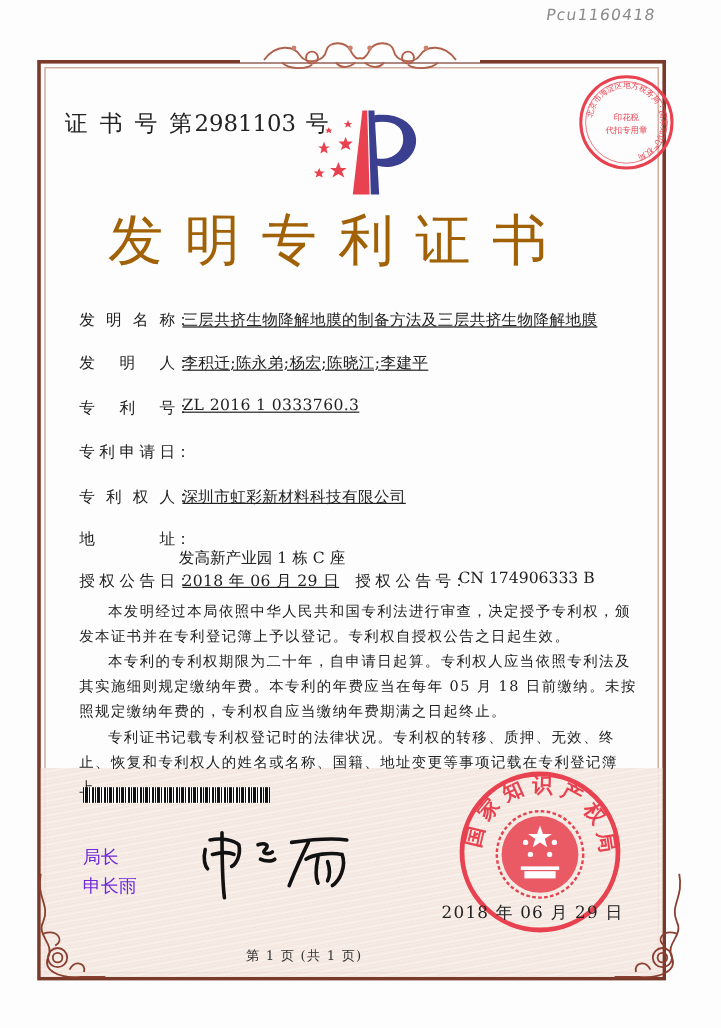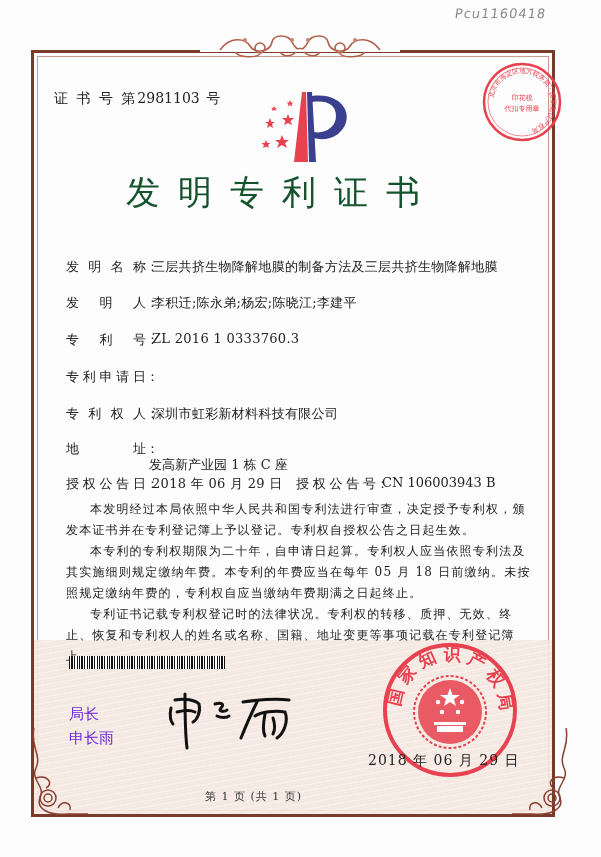--- a/index.html
+++ b/index.html
@@ -6,29 +6,29 @@
   body{width:601px;height:857px;background:#fdfdfd;position:relative;overflow:hidden;font-family:"DejaVu Serif","Liberation Serif",serif;color:#222;}
   .page{position:absolute;left:0;top:0;width:601px;height:857px;}
   .handnote{position:absolute;left:455px;top:6px;font-family:"DejaVu Sans",sans-serif;font-size:13px;color:#8a8a8a;letter-spacing:1px;transform:skewX(-8deg);}
   .frame{position:absolute;left:31px;top:50px;width:524px;height:767px;border:3px solid #7a3a2a;box-sizing:border-box;}
   .frame-inner{position:absolute;left:3px;top:3px;right:3px;bottom:3px;border:1px solid #c89a8a;}
   .paper-bottom{position:absolute;left:34px;top:640px;width:518px;height:174px;
     background:repeating-linear-gradient(170deg,#f6ece6 0px,#f3e4dc 2px,#f8efe9 4px,#f1e2da 6px);
     opacity:.9;}
   .ornament-top{position:absolute;left:200px;top:28px;width:200px;height:32px;}
   .corner{position:absolute;width:60px;height:90px;}
-  .cert-no{position:absolute;left:54px;top:90px;font-size:14px;letter-spacing:2px;}
+  .cert-no{position:absolute;left:54px;top:90px;font-size:19px;letter-spacing:2px;}
   .stamp-tr{position:absolute;left:480px;top:60px;width:84px;height:84px;}
   .logo{position:absolute;left:250px;top:90px;width:110px;height:75px;}
-  .title{position:absolute;left:0;width:546px;top:170px;text-align:center;font-size:34px;letter-spacing:18px;font-family:"DejaVu Sans","Liberation Sans",sans-serif;font-weight:500;color:#14532d;padding-left:18px;box-sizing:border-box;}
+  .title{position:absolute;left:0;width:546px;top:170px;text-align:center;font-size:46px;letter-spacing:18px;font-family:"DejaVu Sans","Liberation Sans",sans-serif;font-weight:500;color:#a16207;padding-left:18px;box-sizing:border-box;}
   .field{position:absolute;left:66px;font-size:13px;display:flex;white-space:nowrap;}
   .field .lbl{width:80px;display:flex;justify-content:space-between;}
   .field .lbl span{display:inline-block;}
   .field .colon{width:6px;}
-  .field .val{letter-spacing:.3px;}
+  .field .val{letter-spacing:.3px;text-decoration:underline;}
   .addr2{position:absolute;left:149px;top:456px;font-size:13px;}
   .pubno{position:absolute;left:296px;top:475px;font-size:13px;display:flex;}
   .body{position:absolute;left:66px;top:499px;width:470px;font-size:12px;line-height:21px;letter-spacing:1.2px;font-family:"DejaVu Serif",serif;}
   .body p{margin:0;text-indent:2em;}
   .barcode{position:absolute;left:69px;top:656px;width:156px;height:13px;
     background:repeating-linear-gradient(90deg,#111 0 1px,#fff 1px 2px,#111 2px 4px,#fff 4px 5px,#111 5px 6px,#fff 6px 8px,#111 8px 9px,#fff 9px 10px);}
   .director{position:absolute;left:69px;top:702px;font-family:"DejaVu Sans",sans-serif;font-size:15px;line-height:24px;color:#6d28d9;}
   .signature{position:absolute;left:165px;top:688px;width:135px;height:62px;}
   .seal{position:absolute;left:380px;top:640px;width:140px;height:140px;}
   .seal-date{position:absolute;left:368px;top:752px;font-size:14px;color:#222;letter-spacing:1px;}
@@ -181,21 +181,21 @@
   </div>
   <div class="pubno">
     <div class="lbl" style="width:80px;display:flex;justify-content:space-between">
         <span>授</span>
         <span>权</span>
         <span>公</span>
         <span>告</span>
         <span>号</span>
       </div>
     <span style="width:6px">：</span>
-    <span>CN 106003943 B</span>
+    <span>CN 174906333 B</span>
   </div>
 
   <div class="body">
     <p>本发明经过本局依照中华人民共和国专利法进行审查，决定授予专利权，颁发本证书并在专利登记簿上予以登记。专利权自授权公告之日起生效。</p>
     <p>本专利的专利权期限为二十年，自申请日起算。专利权人应当依照专利法及其实施细则规定缴纳年费。本专利的年费应当在每年 05 月 18 日前缴纳。未按照规定缴纳年费的，专利权自应当缴纳年费期满之日起终止。</p>
     <p>专利证书记载专利权登记时的法律状况。专利权的转移、质押、无效、终止、恢复和专利权人的姓名或名称、国籍、地址变更等事项记载在专利登记簿上。</p>
   </div>
 
   <div class="barcode"></div>
 

